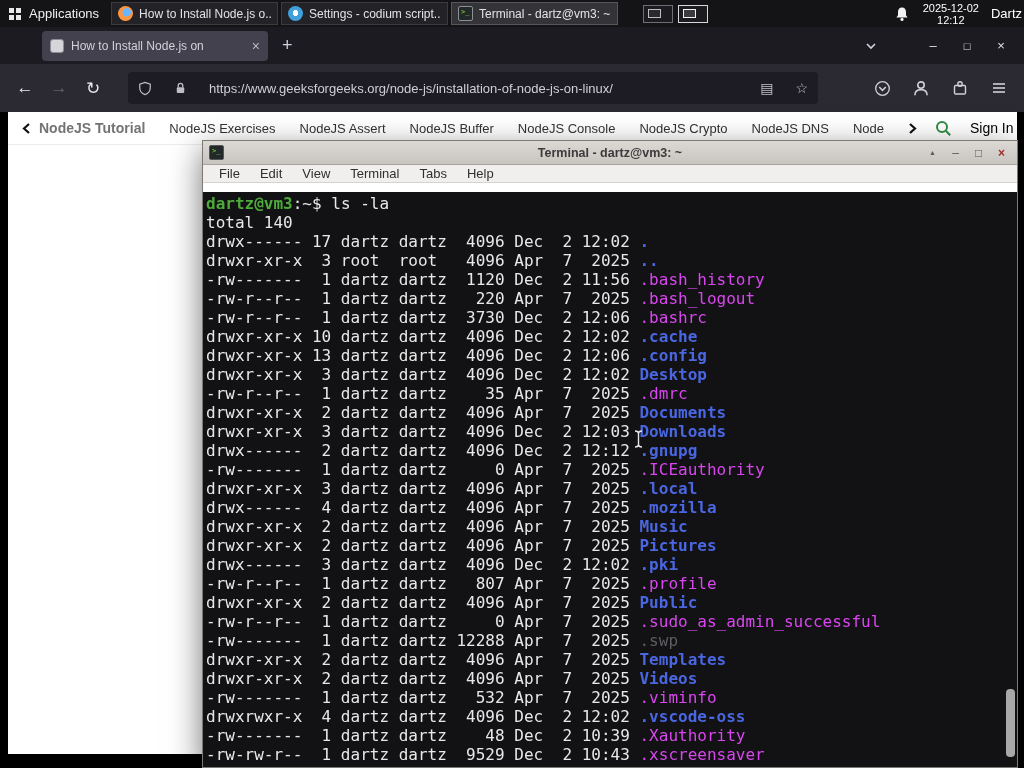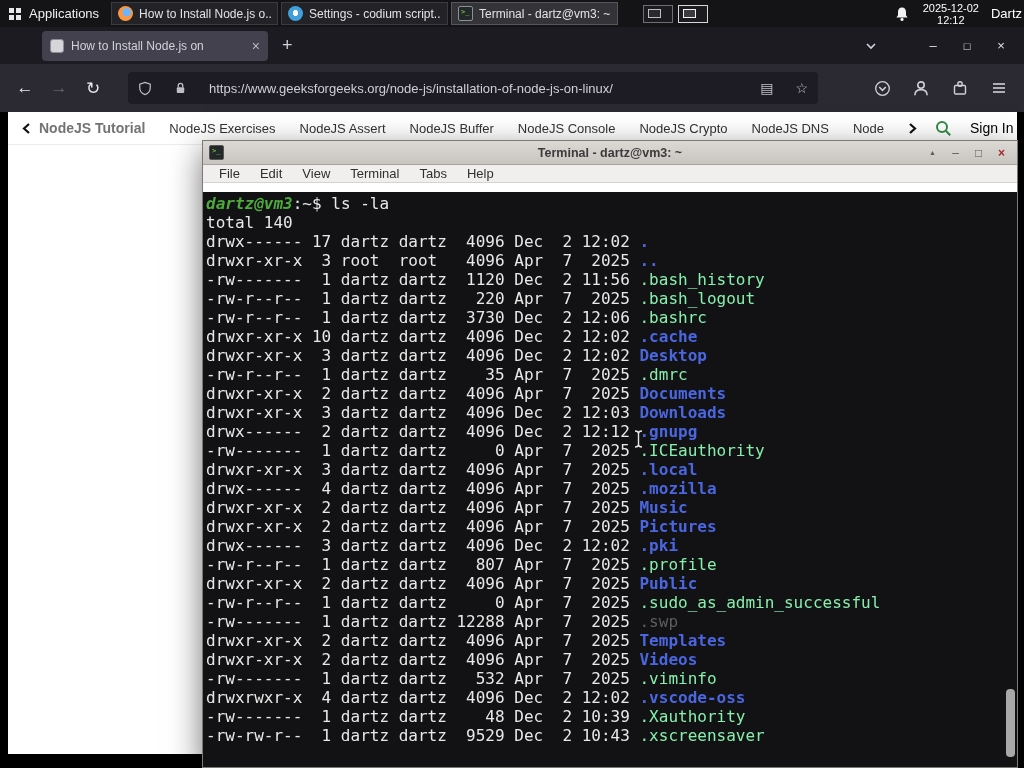--- a/index.html
+++ b/index.html
@@ -68,24 +68,24 @@
   .t-ticon::after { content:">_"; position:absolute; left:2px; top:1px; font-family:"DejaVu Sans Mono",monospace; font-size:7px; color:#8ae234; }
   .t-title { position:absolute; left:0; right:0; text-align:center; font-size:12.5px; font-weight:bold; color:#3b3b3b; }
   .t-btns { margin-left:auto; display:flex; gap:4px; padding-right:6px; z-index:2; }
   .t-btn { width:19px; text-align:center; font-size:12px; color:#5a5a5a; cursor:default; }
   .t-btn.shade { font-size:7px; line-height:14px; }
   .t-btn.close { color:#a32b2b; font-weight:bold; }
   .t-menubar { height:18px; background:#f1efed; display:flex; align-items:center; padding-left:6px; border-bottom:1px solid #d6d2ce; }
   .t-menu-item { font-size:13px; color:#2f2f2f; padding:0 10px; cursor:default; }
   .t-body { position:absolute; left:0; right:0; top:51px; bottom:0; background:#121214; overflow:hidden; padding:2px 0 0 3px; font-family:"DejaVu Sans Mono",monospace; font-size:16px; line-height:19px; color:#e8e8e8; }
   .tline { white-space:pre; height:19px; }
-  .p-user { color:#4faa3c; font-weight:bold;font-style:italic; }
+  .p-user { color:#4faa3c; font-weight:bold; }
   .p-rest { color:#e8e8e8; }
   .n-dir { color:#4a66e0; font-weight:bold; }
-  .n-file { color:#86efac;text-align:center; }
+  .n-file { color:#d946ef;text-align:center; }
   .n-dim { color:#5e5e62; }
   .t-scroll { position:absolute; right:2px; bottom:10px; width:9px; height:68px; background:#a8a8a8; border-radius:4px; }
 
   .ibeam { position:absolute; left:632px; top:429px; z-index:45; }
 </style>
 </head>
 <body>
 
 <div id="screen">
 
@@ -261,20 +261,21 @@
     <div class="t-body">
       <div class="tline"><span class="p-user">dartz@vm3</span><span class="p-rest">:~$</span><span> ls -la</span></div>
       <div class="tline">total 140</div>
       <div id="term-lines">
           <div class="tline"><span>drwx------ 17 dartz dartz  4096 Dec  2 12:02 </span><span class="n-dir">.</span></div>
           <div class="tline"><span>drwxr-xr-x  3 root  root   4096 Apr  7  2025 </span><span class="n-dir">..</span></div>
           <div class="tline"><span>-rw-------  1 dartz dartz  1120 Dec  2 11:56 </span><span class="n-file">.bash_history</span></div>
           <div class="tline"><span>-rw-r--r--  1 dartz dartz   220 Apr  7  2025 </span><span class="n-file">.bash_logout</span></div>
           <div class="tline"><span>-rw-r--r--  1 dartz dartz  3730 Dec  2 12:06 </span><span class="n-file">.bashrc</span></div>
           <div class="tline"><span>drwxr-xr-x 10 dartz dartz  4096 Dec  2 12:02 </span><span class="n-dir">.cache</span></div>
+          <div class="tline"><span>drwxr-xr-x 13 dartz dartz  4096 Dec  2 12:06 </span><span class="n-dir">.config</span></div>
           <div class="tline"><span>drwxr-xr-x  3 dartz dartz  4096 Dec  2 12:02 </span><span class="n-dir">Desktop</span></div>
           <div class="tline"><span>-rw-r--r--  1 dartz dartz    35 Apr  7  2025 </span><span class="n-file">.dmrc</span></div>
           <div class="tline"><span>drwxr-xr-x  2 dartz dartz  4096 Apr  7  2025 </span><span class="n-dir">Documents</span></div>
           <div class="tline"><span>drwxr-xr-x  3 dartz dartz  4096 Dec  2 12:03 </span><span class="n-dir">Downloads</span></div>
           <div class="tline"><span>drwx------  2 dartz dartz  4096 Dec  2 12:12 </span><span class="n-dir">.gnupg</span></div>
           <div class="tline"><span>-rw-------  1 dartz dartz     0 Apr  7  2025 </span><span class="n-file">.ICEauthority</span></div>
           <div class="tline"><span>drwxr-xr-x  3 dartz dartz  4096 Apr  7  2025 </span><span class="n-dir">.local</span></div>
           <div class="tline"><span>drwx------  4 dartz dartz  4096 Apr  7  2025 </span><span class="n-dir">.mozilla</span></div>
           <div class="tline"><span>drwxr-xr-x  2 dartz dartz  4096 Apr  7  2025 </span><span class="n-dir">Music</span></div>
           <div class="tline"><span>drwxr-xr-x  2 dartz dartz  4096 Apr  7  2025 </span><span class="n-dir">Pictures</span></div>

